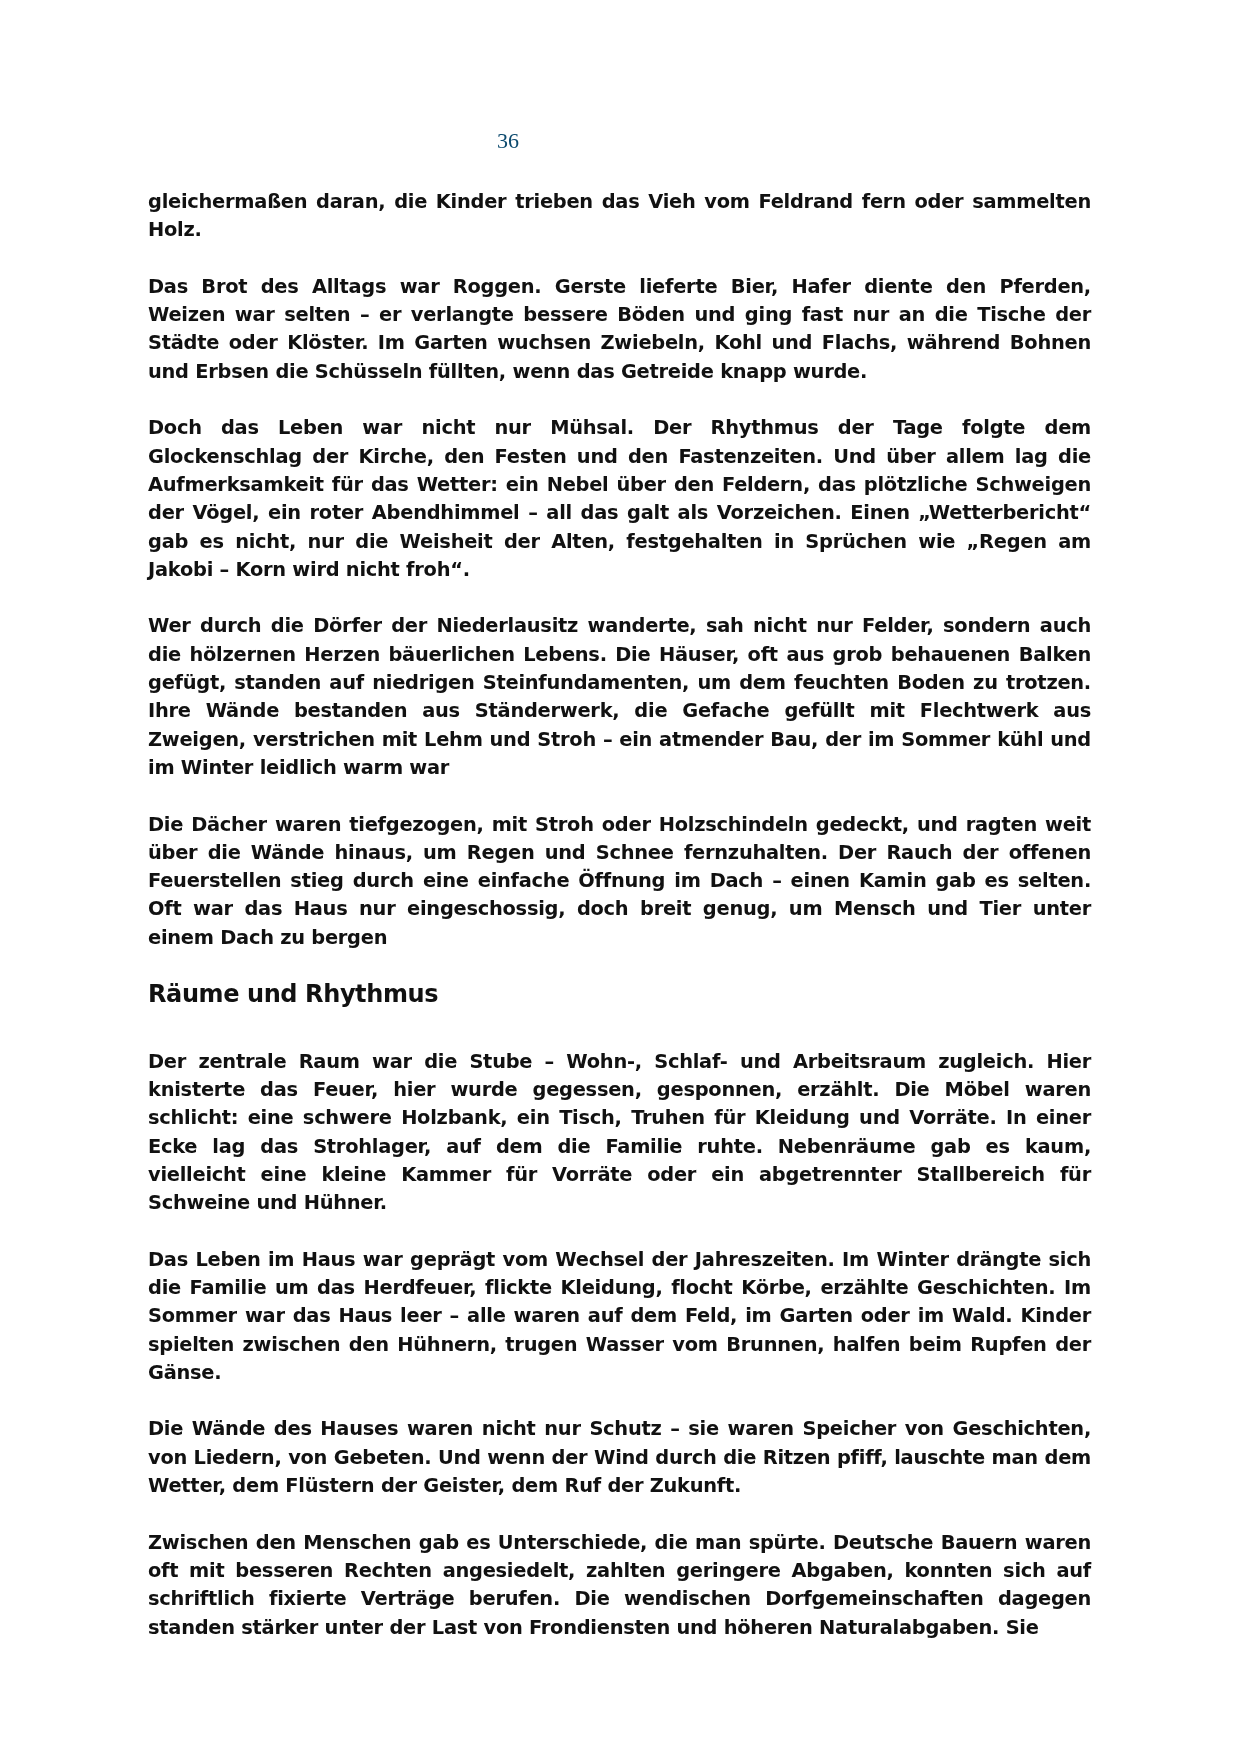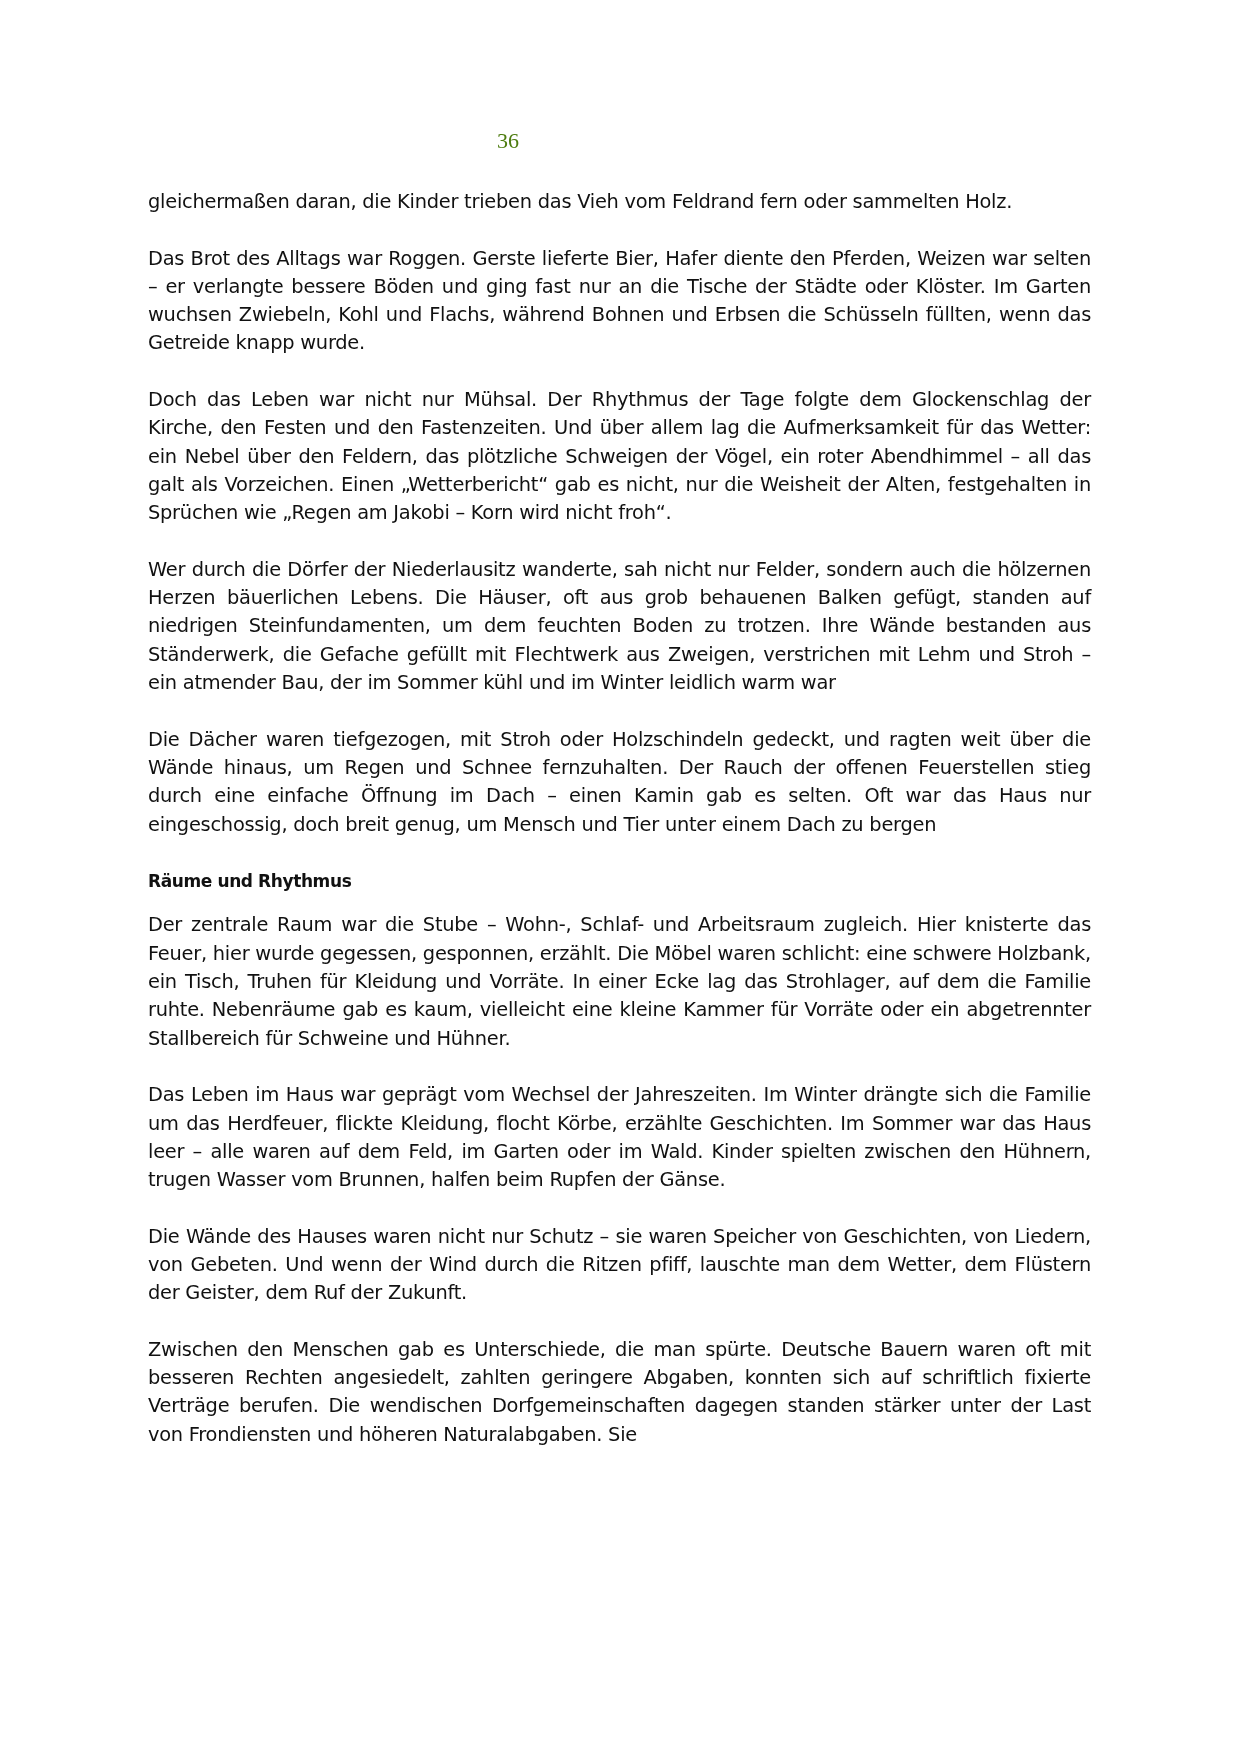--- a/index.html
+++ b/index.html
@@ -1,28 +1,28 @@
 <!DOCTYPE html>
 <html><head>
   <meta charset="utf-8">
   <style>
     html, body { margin: 0; padding: 0; background: #ffffff; }
     body { width: 1240px; height: 1753px; position: relative; overflow: hidden; }
     .page { position: absolute; left: 0; top: 0; width: 1240px; height: 1753px; background: #ffffff; color: #111111; }
     .page-number {
       position: absolute; top: 128px; left: 0; width: 1016px; text-align: center;
-      font-family: "Liberation Serif", serif; font-size: 22px; color: #4d7c0f;
+      font-family: "Liberation Serif", serif; font-size: 22px; color: #0c4a6e;
     }
     .body {
       position: absolute; left: 148px; top: 188px; width: 943px;
       font-family: "DejaVu Sans", sans-serif; font-size: 19.4px; line-height: 28.3px;
       color: #111111; letter-spacing: -0.25px;
     }
-    .body p { margin: 0 0 28.3px 0; text-align: justify; }
-    .body h3 { margin: 0 0 16px 0; font-size: 17px; font-weight: bold; line-height: 28.3px; letter-spacing: -0.4px; }
+    .body p { margin: 0 0 28.3px 0; text-align: justify; font-weight: bold; }
+    .body h3 { margin: 0 0 39px 0; font-size: 24px; font-weight: bold; line-height: 28.3px; letter-spacing: -0.4px; }
     .body p.last { margin-bottom: 12px; }
   </style>
 </head>
 <body>
 
 <div class="page">
   <div class="page-number">36</div>
 
   <div class="body">
     <p>gleichermaßen daran, die Kinder trieben das Vieh vom Feldrand fern oder sammelten Holz.</p>

